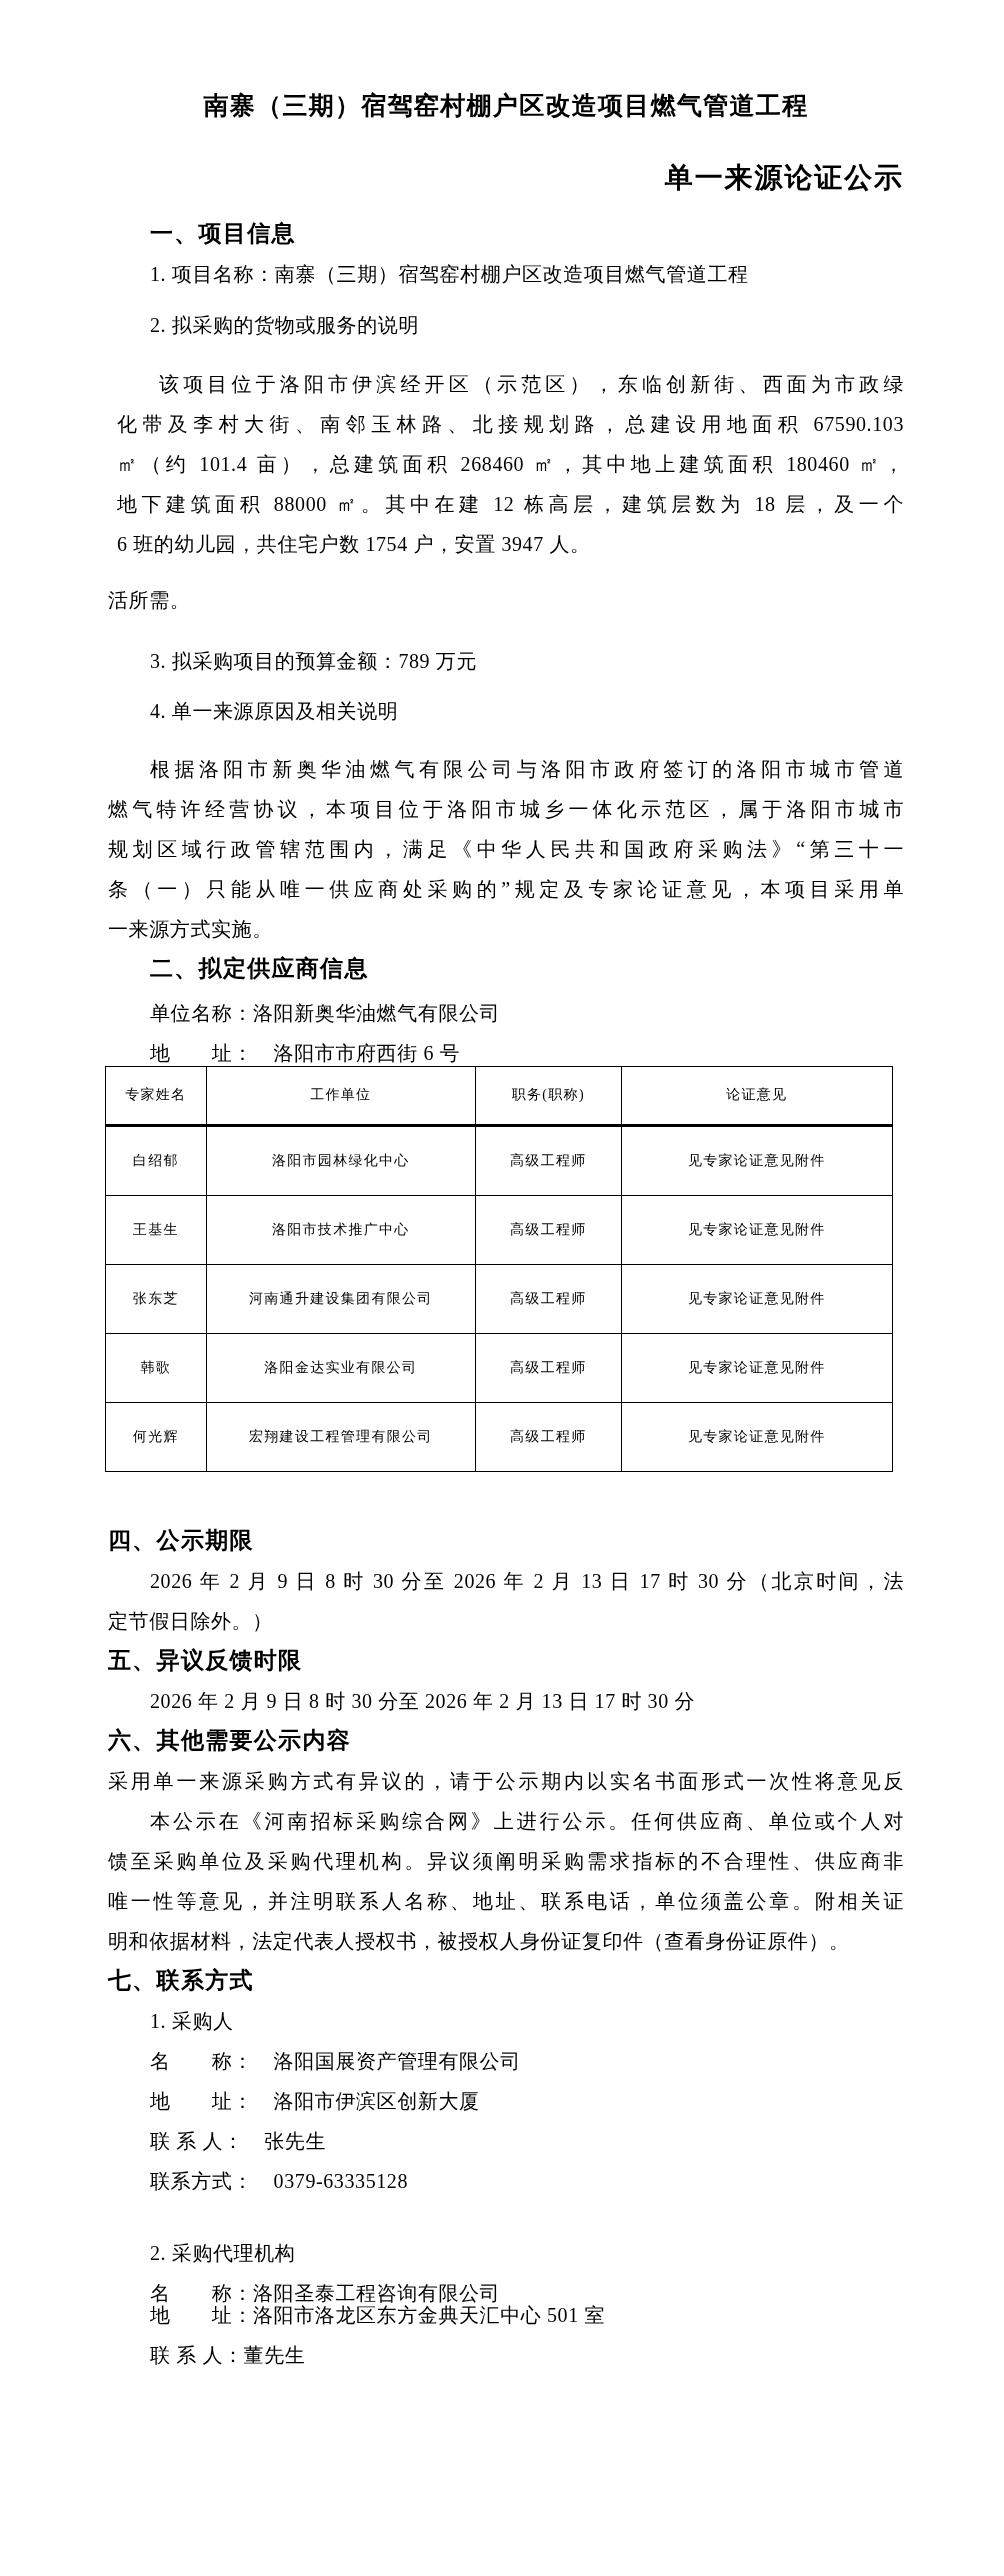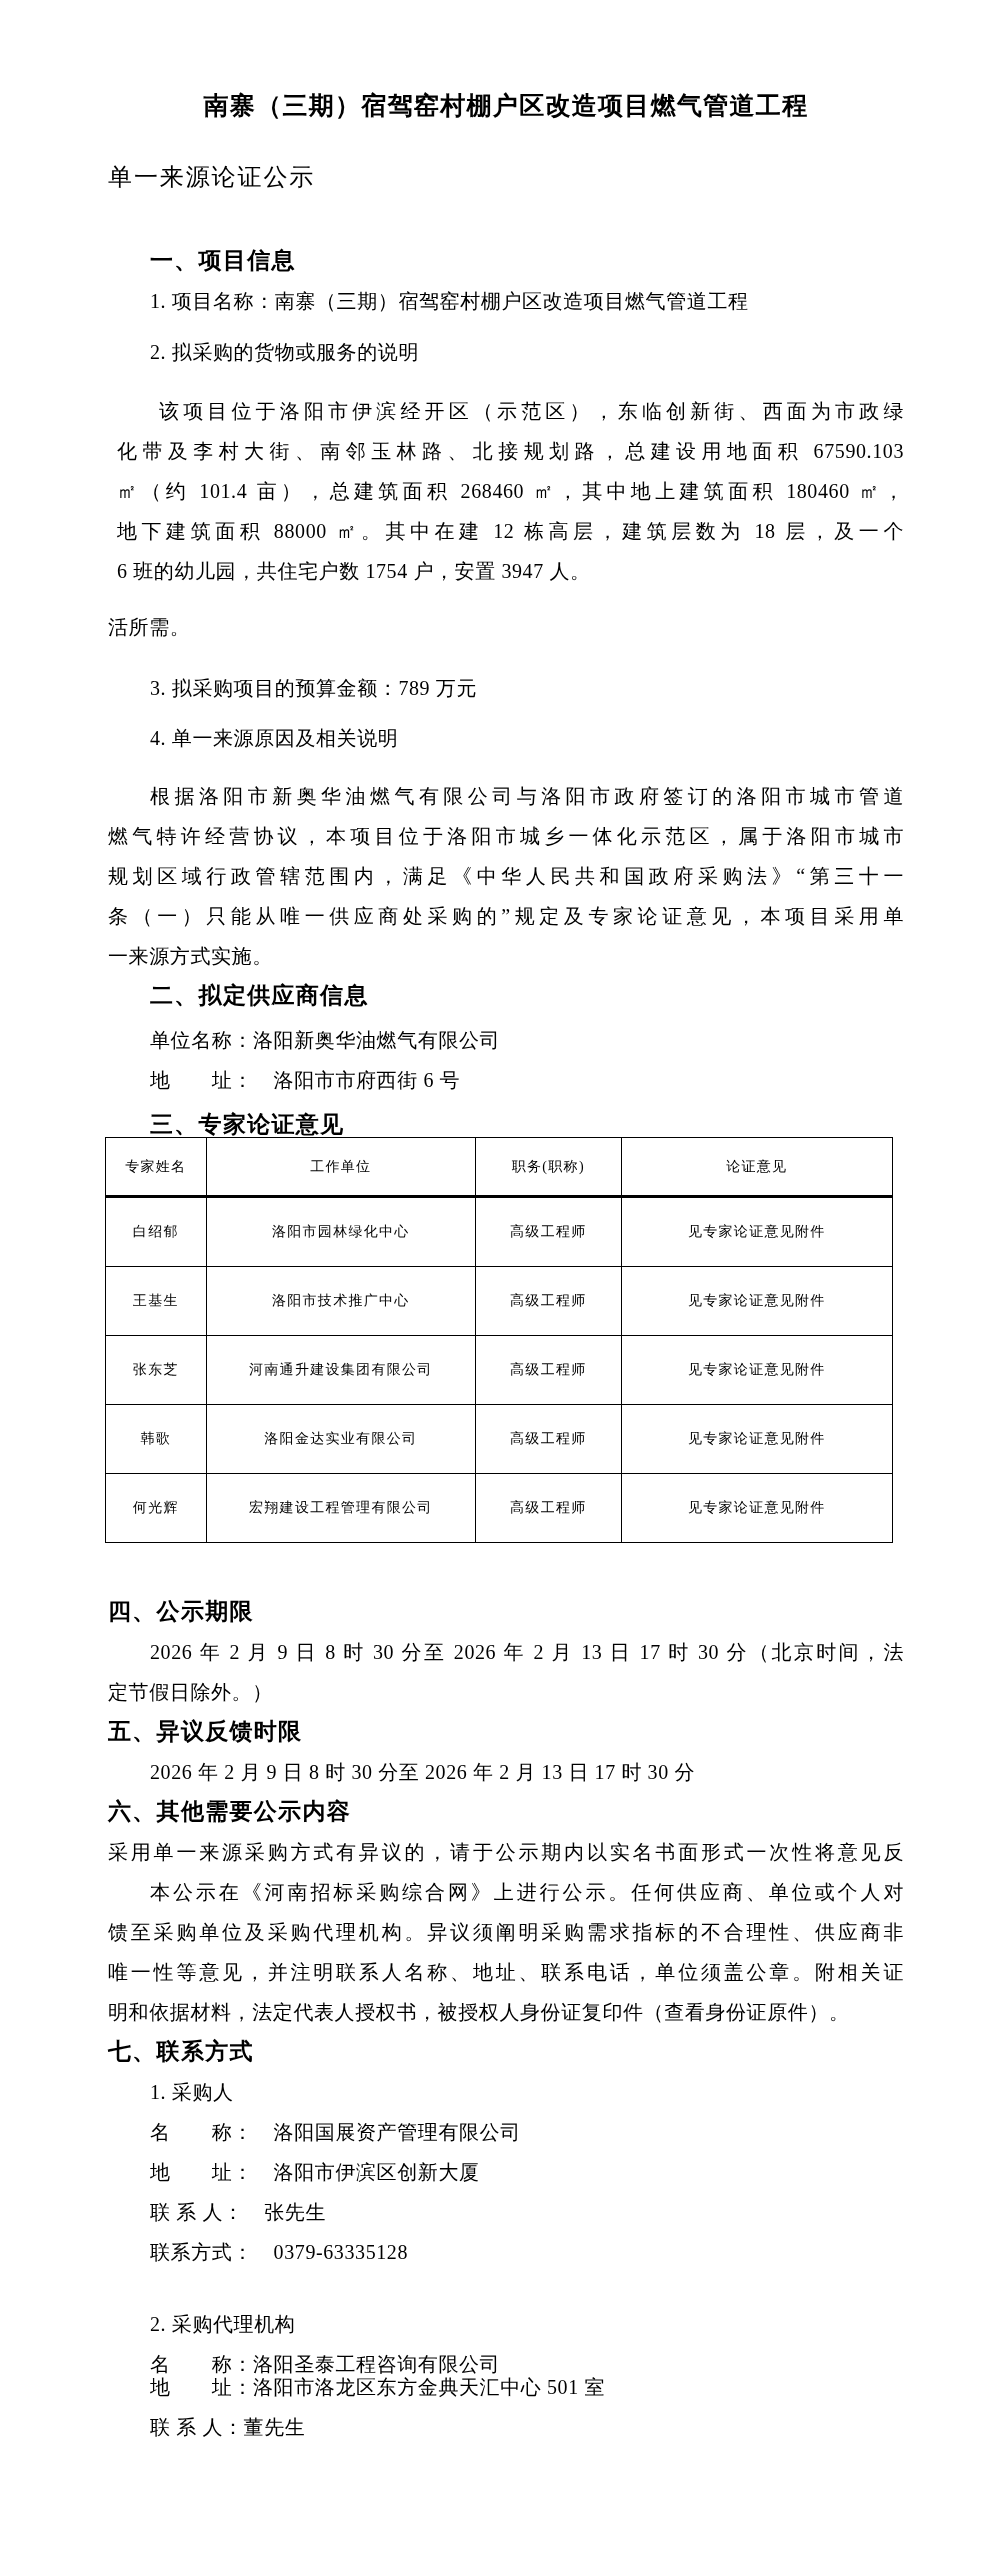--- a/index.html
+++ b/index.html
@@ -14,21 +14,21 @@
     color:#000;
     font-size:20px;
     letter-spacing:0.6px;
     overflow:hidden;
   }
   .doc-title{
     font-size:25px;font-weight:bold;text-align:center;
     line-height:47px;letter-spacing:1.3px;white-space:nowrap;
   }
   .doc-subtitle{
-    font-size:24px;font-weight:normal;text-align:left;
+    font-size:28px;font-weight:bold;text-align:right;
     line-height:47px;margin-top:25px;letter-spacing:1.9px;white-space:nowrap;
   }
   .ln{line-height:40px;}
   .hd{font-size:23px;font-weight:bold;letter-spacing:1.3px;white-space:nowrap;}
   .ind{padding-left:42px;}
   .fi{text-indent:42px;}
   .jl{text-align:justify;text-align-last:justify;}
   .nw{white-space:nowrap;}
   .mt18{margin-top:11.4px;}
   .mt30{margin-top:19px;margin-left:9px;}
@@ -56,21 +56,21 @@
   table.experts tbody td{height:68px;text-align:center;}
 </style>
 </head>
 <body>
 
 <div class="page">
 
   <div class="doc-title">南寨（三期）宿驾窑村棚户区改造项目燃气管道工程</div>
   <div class="doc-subtitle">单一来源论证公示</div>
 
-  <div class="ln hd ind" style="margin-top:40px;">一、项目信息</div>
+  <div class="ln hd ind" style="margin-top:13px;">一、项目信息</div>
   <div class="ln ind nw">1. 项目名称：南寨（三期）宿驾窑村棚户区改造项目燃气管道工程</div>
   <div class="ln ind nw mt18">2. 拟采购的货物或服务的说明</div>
 
   <div class="para mt30">
 
   <div class="ln fi jl">该项目位于洛阳市伊滨经开区（示范区），东临创新街、西面为市政绿</div>
       <div class="ln jl">化带及李村大街、南邻玉林路、北接规划路，总建设用地面积 67590.103</div>
       <div class="ln jl">㎡（约 101.4 亩），总建筑面积 268460 ㎡，其中地上建筑面积 180460 ㎡，</div>
       <div class="ln jl">地下建筑面积 88000 ㎡。其中在建 12 栋高层，建筑层数为 18 层，及一个</div>
       <div class="ln">6 班的幼儿园，共住宅户数 1754 户，安置 3947 人。</div>
@@ -90,21 +90,20 @@
       <div class="ln jl">燃气特许经营协议，本项目位于洛阳市城乡一体化示范区，属于洛阳市城市</div>
       <div class="ln jl">规划区域行政管辖范围内，满足《中华人民共和国政府采购法》“第三十一</div>
       <div class="ln jl">条（一）只能从唯一供应商处采购的”规定及专家论证意见，本项目采用单</div>
       <div class="ln">一来源方式实施。</div>
     </div>
 
   <div class="ln hd ind">二、拟定供应商信息</div>
   <div class="ln ind nw mt7">单位名称：洛阳新奥华油燃气有限公司</div>
   <div class="ln ind nw">地　　址：　洛阳市市府西街 6 号</div>
 
-  <div class="ln hd ind mt7">三、专家论证意见</div>
 
   <table class="experts">
     <colgroup>
       <col style="width:101px">
         <col style="width:269px">
         <col style="width:146px">
         <col style="width:271px">
     </colgroup>
     <thead>
       <tr>

